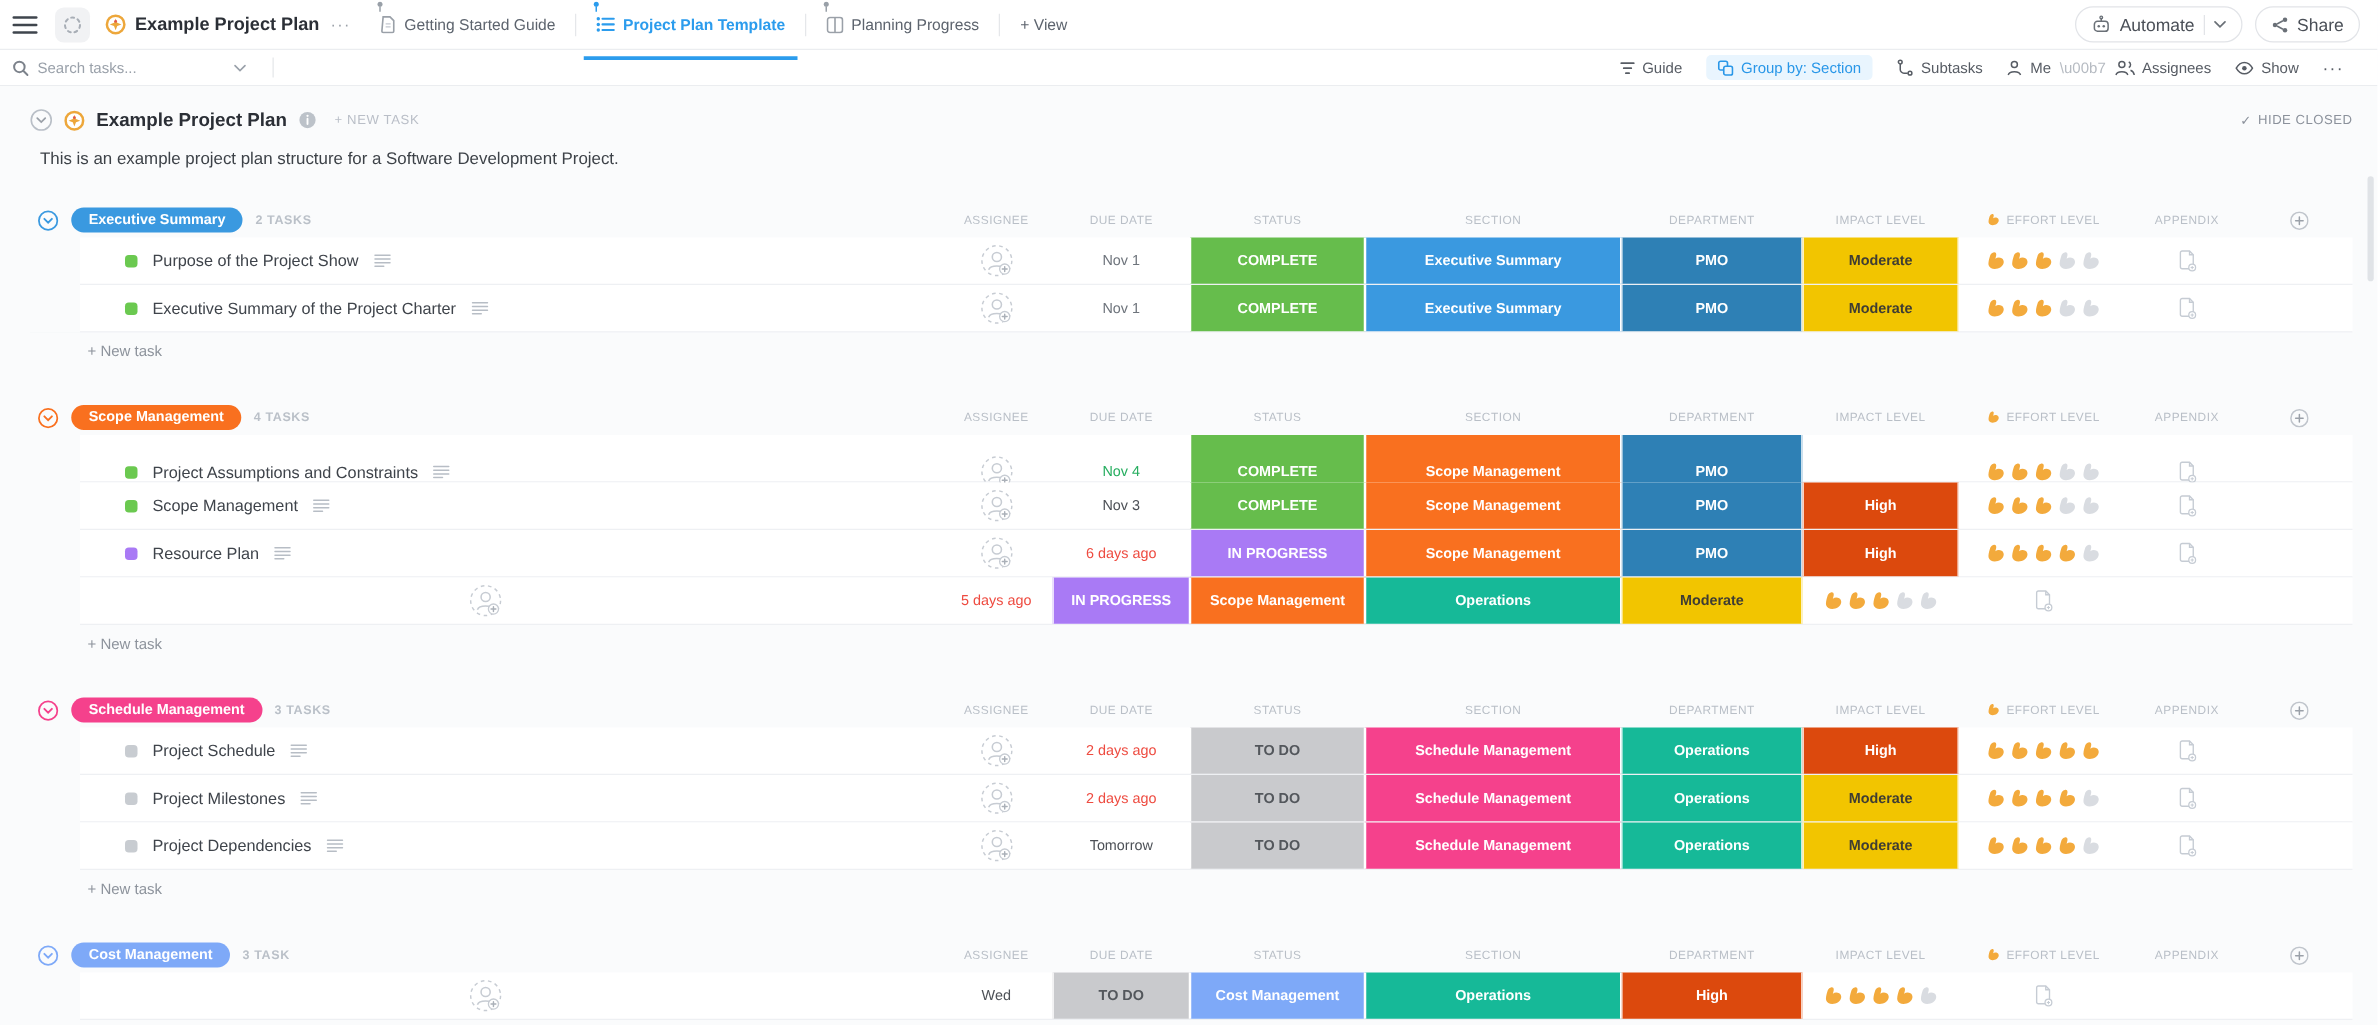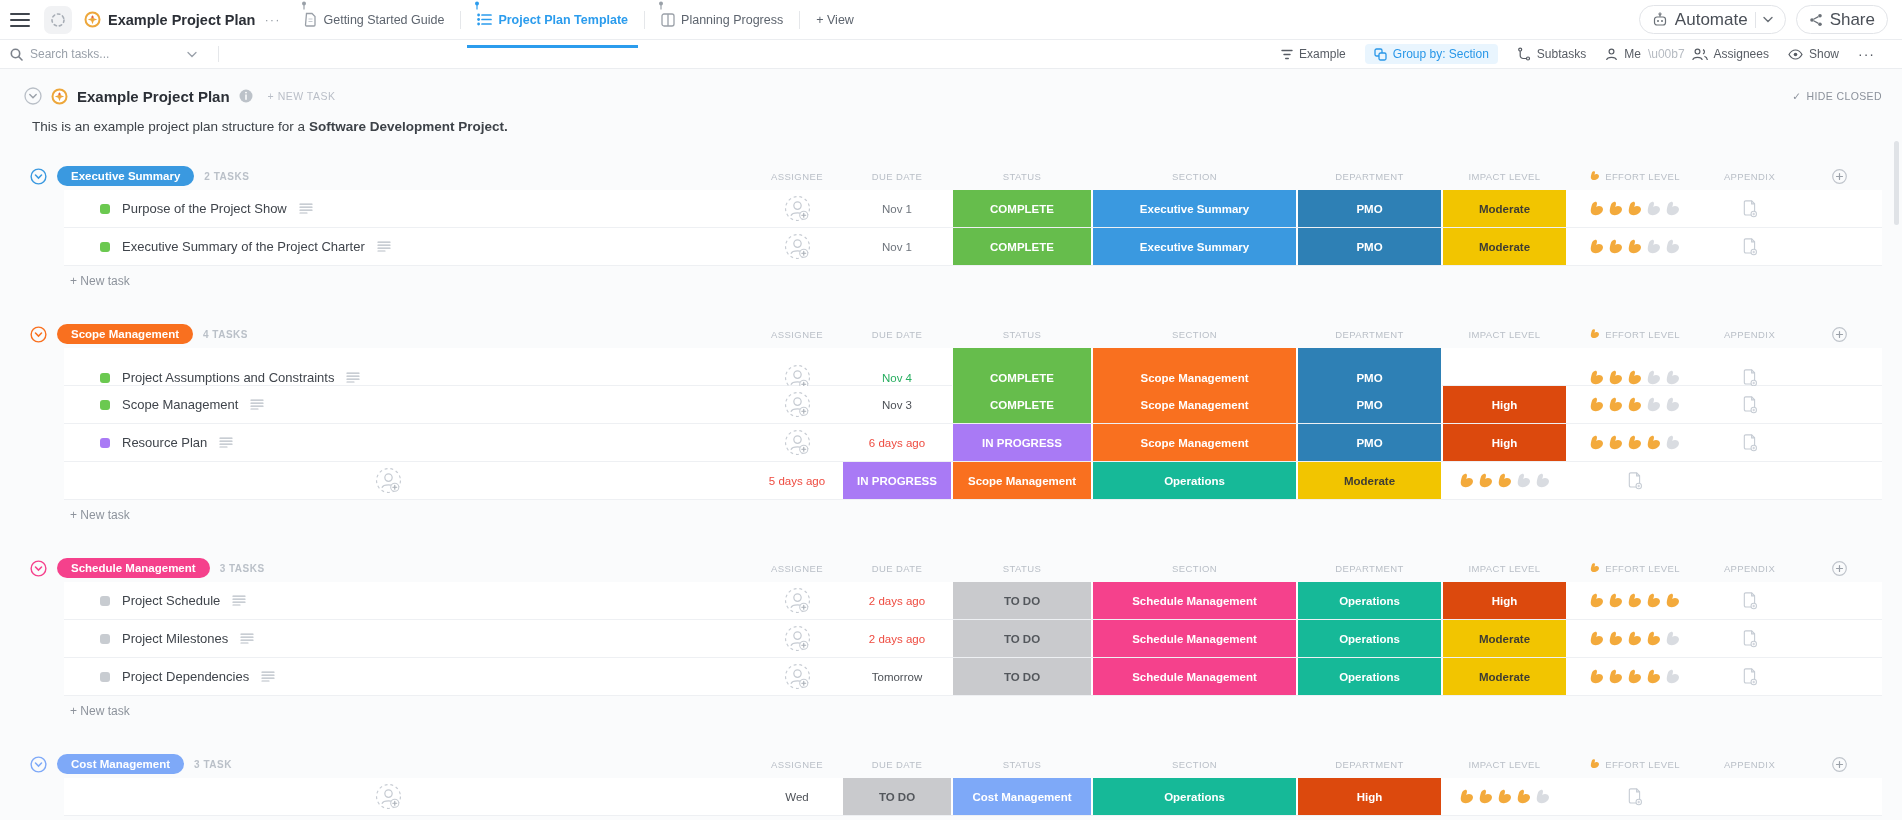--- a/index.html
+++ b/index.html
@@ -17,21 +17,21 @@
   .list-title { font-size:14.5px; font-weight:700; color:#2b2f36; }
   .title-menu { color:#9aa0a8; font-size:13px; letter-spacing:1px; margin-left:2px; cursor:pointer; }
   .tabs { display:flex; align-items:center; margin-left:14px; height:40px; }
   .tab-divider { width:1px; height:18px; background:#e5e7ea; margin:0 6px; }
   .tab { display:flex; align-items:center; gap:6px; padding:3px 10px 0 10px; height:56px;
     font-size:12.5px; color:#5d646e; border-bottom:3px solid transparent; cursor:pointer; position:relative; }
   .tab.active { color:#2b9ced; border-bottom-color:#2b9ced; font-weight:700; }
   .tab .pin { position:absolute; top:9px; margin-left:-4px; }
   .topbar-right { margin-left:auto; display:flex; align-items:center; gap:10px; }
   .pill-btn { height:29px; border:1px solid #e2e4e8; border-radius:16px; background:#fff;
-    display:flex; align-items:center; gap:7px; padding:0 12px; font-size:17px; color:#4a4f57; cursor:pointer; }
+    display:flex; align-items:center; gap:7px; padding:0 12px; font-size:14px; color:#4a4f57; cursor:pointer; }
   .pill-btn .inner-div { width:1px; height:16px; background:#e2e4e8; }
 
   
   .toolbar { height:29px; background:#fff; border-bottom:1px solid #ebedf0;
     display:flex; align-items:center; padding:0 27px 0 10px; flex:0 0 auto; }
   .search { display:flex; align-items:center; gap:7px; }
   .search input { border:none; outline:none; font-size:12px; color:#3c4147; width:150px; font-family:inherit; }
   .search input::placeholder { color:#9aa1aa; }
   .search-divider { width:1px; height:16px; background:#e5e7ea; margin-left:14px; }
   .toolbar-right { margin-left:auto; display:flex; align-items:center; gap:19px; }
@@ -42,21 +42,21 @@
 
   
   .content { flex:1 1 auto; background:#fafbfc; padding:14px 20px 0 24px; overflow:hidden; position:relative; }
   .list-header { display:flex; align-items:center; gap:9px; height:26px; }
   .chev-circle { width:18px; height:18px; color:#9aa0a8; cursor:pointer; flex:0 0 auto; }
   .lh-title { font-size:15px; font-weight:700; color:#2b2f36; }
   .new-task-top { font-size:10.5px; letter-spacing:.5px; color:#b9bec7; cursor:pointer; margin-left:6px; }
   .hide-closed { margin-left:auto; display:flex; align-items:center; gap:5px;
     font-size:10.5px; letter-spacing:.4px; color:#8b919b; cursor:pointer; }
   .description { margin:10px 0 0 8px; font-size:13.5px; color:#3d4248; }
-  .description b { font-weight:700; }
+  .description b { font-weight:400; }
 
   
   :root { --grid: minmax(0,1fr) 90px 110px 140px 205px 145px 125px 135px 95px 85px; }
   .groups { margin-top:28px; display:flex; flex-direction:column; gap:30px; }
   .group-header { display:grid; grid-template-columns:var(--grid); align-items:center; height:28px; }
   .gh-left { display:flex; align-items:center; gap:10px; padding-left:6px; }
   .g-chip { border-radius:12px; padding:4px 14px; font-size:11.5px; font-weight:700; color:#fff; cursor:pointer; white-space:nowrap; }
   .g-count { font-size:10px; letter-spacing:.5px; color:#bac0c8; font-weight:700; }
   .col-head { text-align:center; font-size:9.5px; letter-spacing:.4px; color:#b9bfc7; font-weight:400;
     display:flex; align-items:center; justify-content:center; gap:4px; white-space:nowrap; }
@@ -185,21 +185,21 @@
       <svg width="10" height="7" viewBox="0 0 10 7">
           <path d="M1 1.5 5 5.5 9 1.5" fill="none" stroke="#9aa1aa" stroke-width="1.3" stroke-linecap="round"></path>
         </svg>
       <span class="search-divider"></span>
     </div>
     <div class="toolbar-right">
       <div class="tb-item">
         <svg width="12" height="11" viewBox="0 0 12 11">
             <path d="M1 1.5h10M3 5.5h6M4.7 9.5h2.6" stroke="#575c64" stroke-width="1.4" stroke-linecap="round"></path>
           </svg>
-        <span>Example</span>
+        <span>Guide</span>
       </div>
       <div class="tb-item groupby">
         <svg width="13" height="13" viewBox="0 0 13 13">
             <rect x="1" y="1" width="7" height="7" rx="1.5" fill="none" stroke="#2997e8" stroke-width="1.3"></rect>
             <rect x="5" y="5" width="7" height="7" rx="1.5" fill="#e9f5fe" stroke="#2997e8" stroke-width="1.3"></rect>
           </svg>
         <span>Group by: Section</span>
       </div>
       <div class="tb-item">
         <svg width="14" height="14" viewBox="0 0 14 14">

